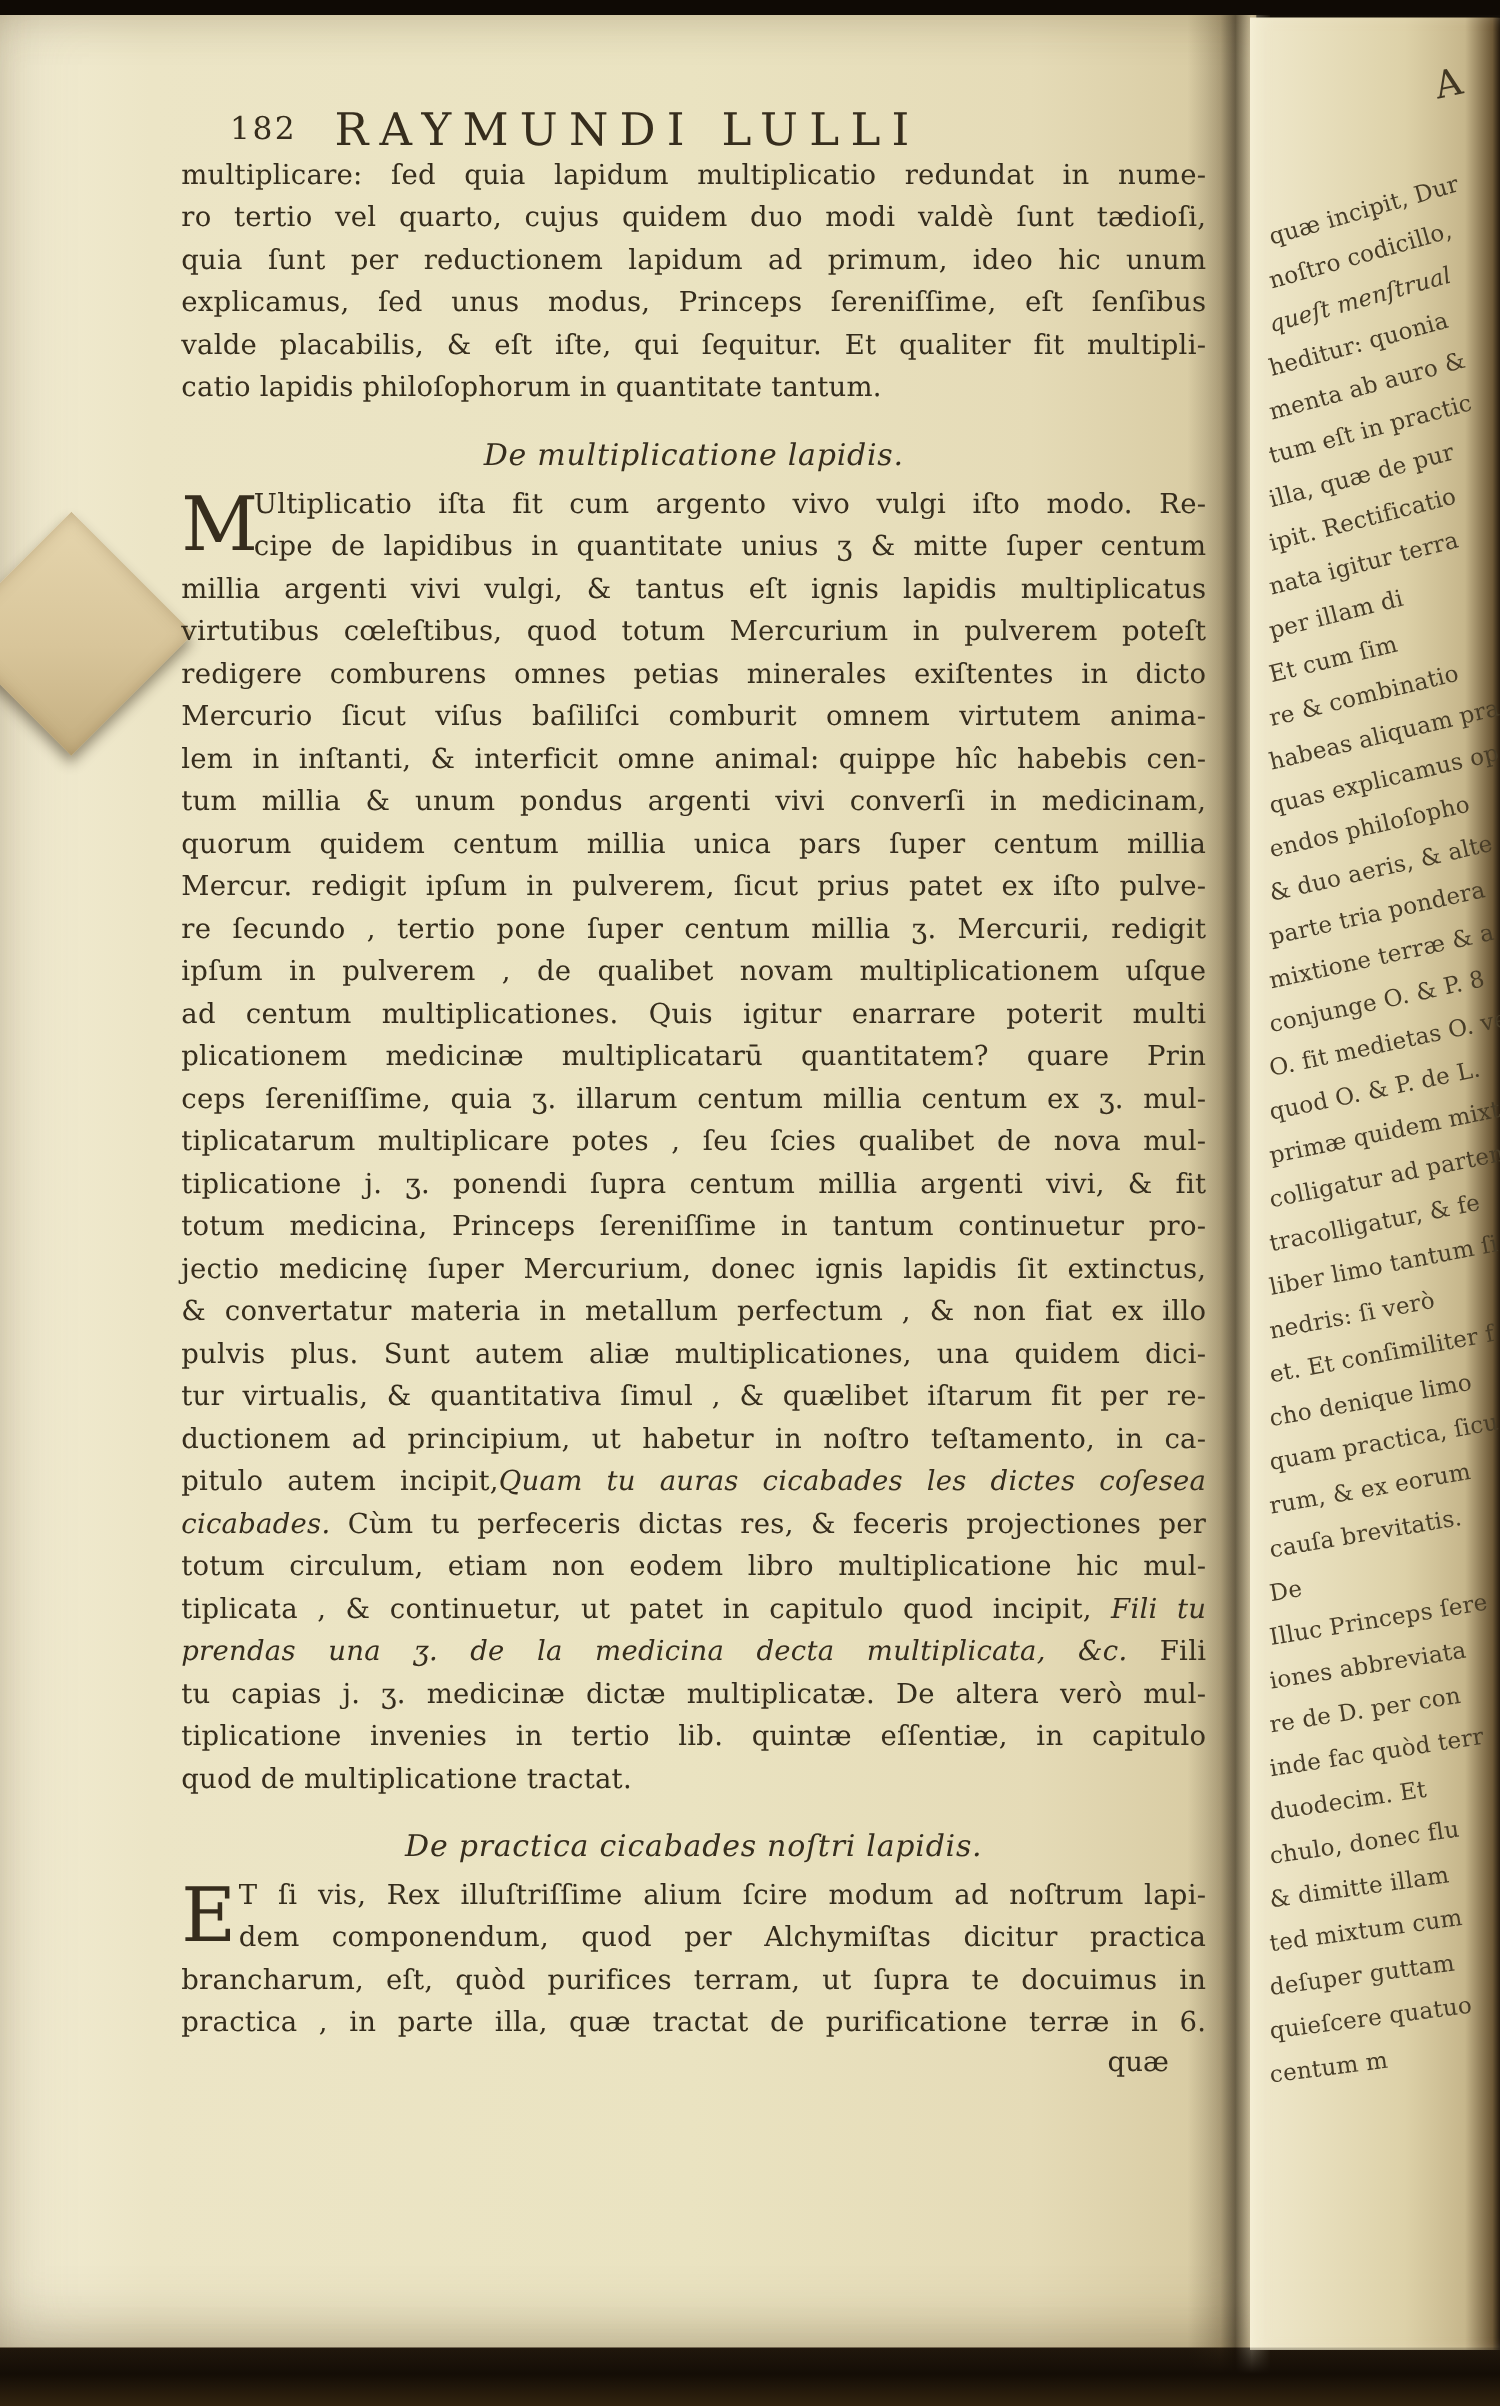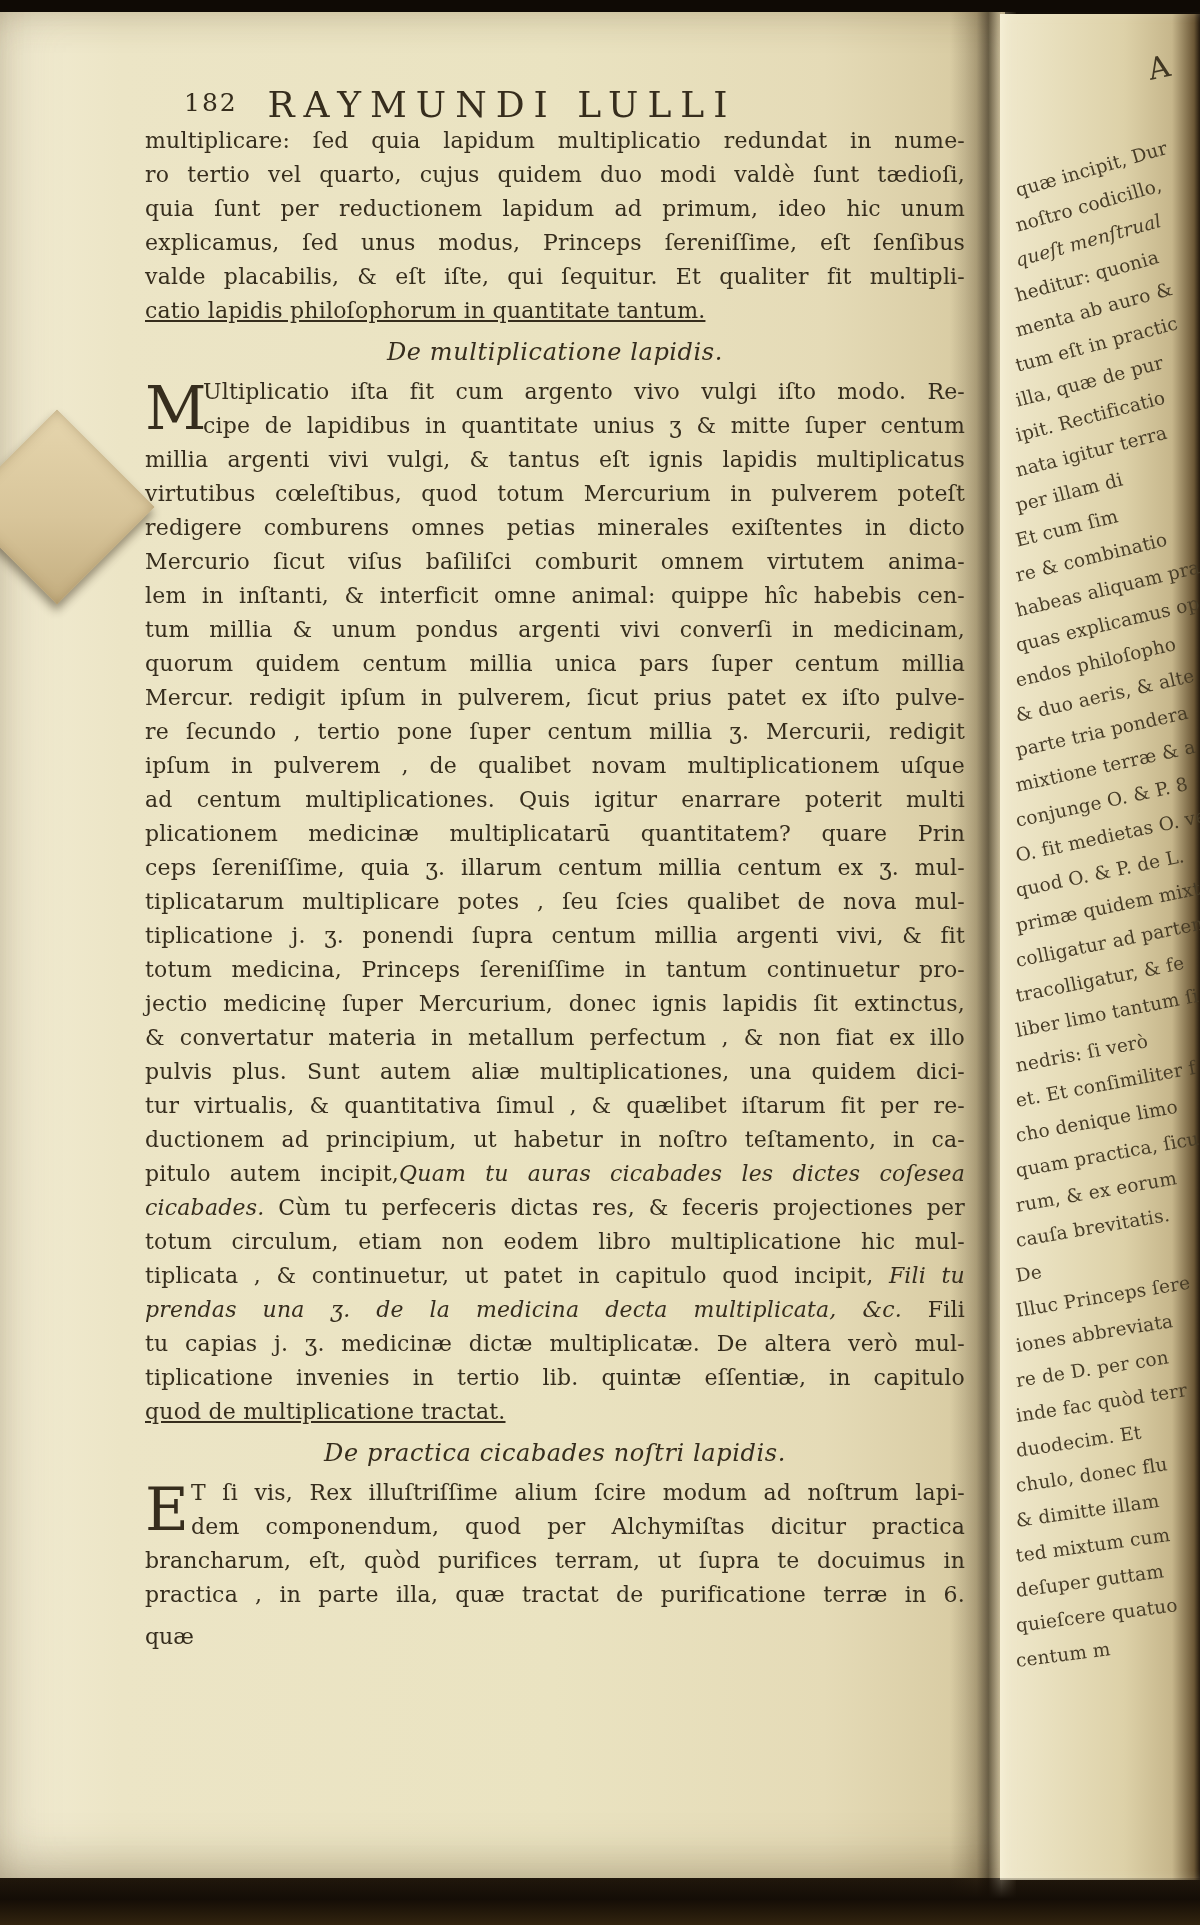--- a/index.html
+++ b/index.html
@@ -27,31 +27,31 @@
   #pageHead{ position:relative; height:42px; }
   #pageNum{ position:absolute; left:39px; top:6px; font-size:25px; letter-spacing:2px; }
   #runHead{ position:absolute; left:0; right:106px; top:2px; text-align:center;
             font-size:36px; letter-spacing:9px; }
   .para{ position:relative; }
   .line{
     display:block; font-size:22px; line-height:34px; height:34px;
     text-align:justify; text-align-last:justify; white-space:nowrap;
     letter-spacing:.2px;
   }
-  .line.nj{ text-align-last:auto;text-decoration:underline; }
+  .line.nj{ text-align-last:auto; }
   .it{ font-style:italic; }
   .dc{
     position:absolute; left:0; top:3px; font-size:60px; line-height:60px;
     letter-spacing:0;
   }
   .heading{
     font-style:italic; font-size:24px; text-align:center;
-    margin:10px 0 9px 0; letter-spacing:.6px;
-  }
-  #catchword{ margin-top:12px; padding-right:30px; font-size:22px; }
+    margin:22px 0 9px 0; letter-spacing:.6px;
+  }
+  #catchword{ margin-top:2px; padding-right:30px; text-align:right; font-size:22px; }
   
   #gutterShadow{
     position:absolute; left:950px; top:0; width:66px; height:100%;
     background:linear-gradient(90deg,
       rgba(70,55,32,0) 0%, rgba(70,55,32,.28) 40%,
       rgba(28,20,10,.55) 58%, rgba(255,250,226,.30) 78%,
       rgba(70,55,32,.18) 100%);
     pointer-events:none;
   }
   #nextPage{

